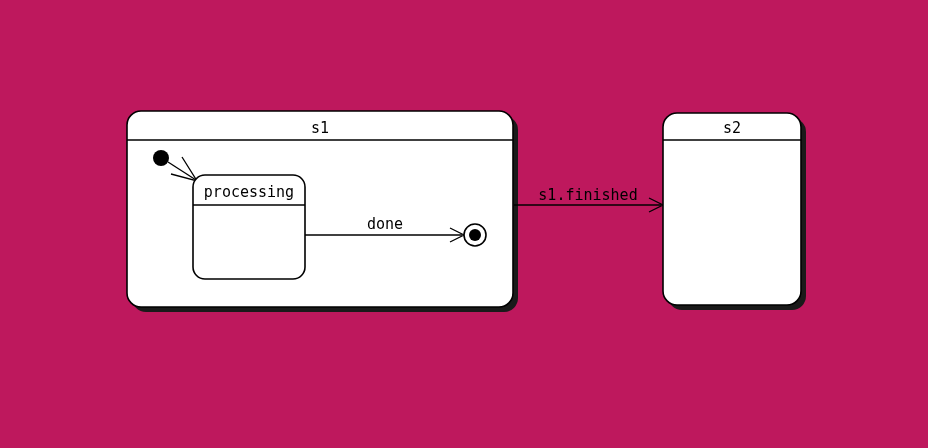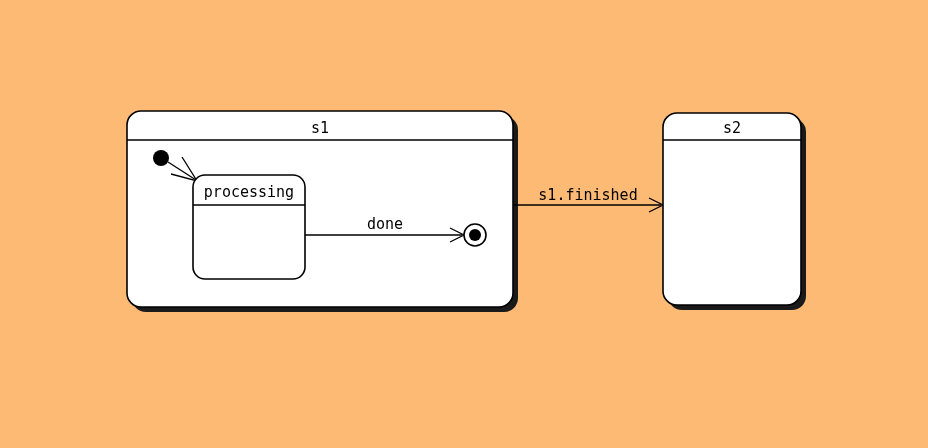--- a/index.html
+++ b/index.html
@@ -10,21 +10,21 @@
     width: 928px;
     height: 448px;
     background: #eeeeee;
     font-family: "DejaVu Sans Mono", "Liberation Mono", monospace;
     overflow: hidden;
   }
   #canvas {
     position: relative;
     width: 928px;
     height: 448px;
-    background: #fdba74;
+    background: #be185d;
   }
   svg.diagram {
     position: absolute;
     left: 0;
     top: 0;
     width: 928px;
     height: 448px;
     display: block;
   }
   .state-body {

